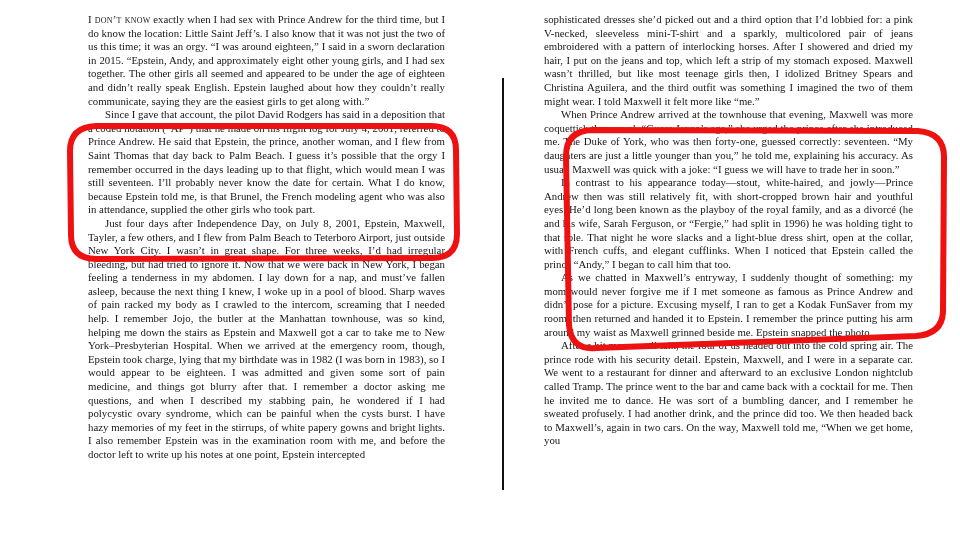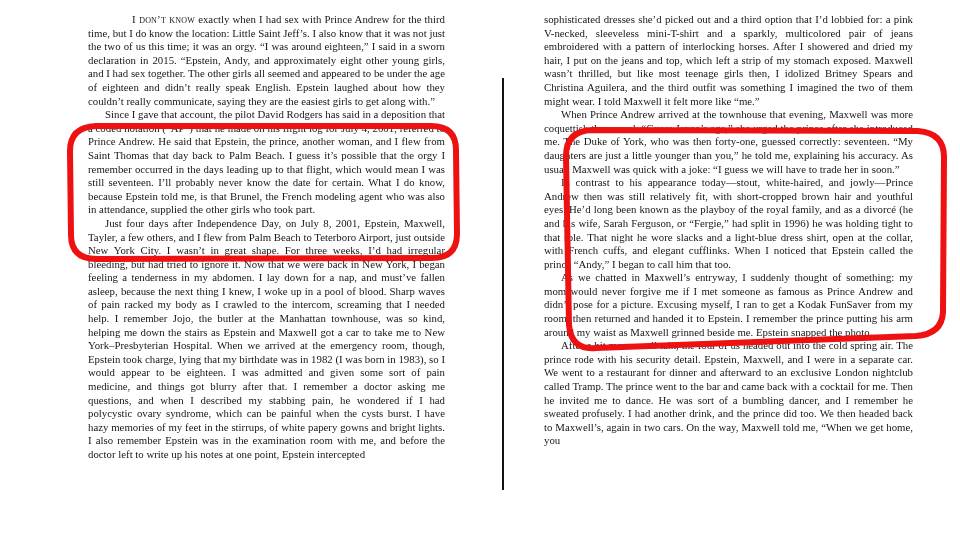--- a/index.html
+++ b/index.html
@@ -20,21 +20,21 @@
     position: absolute;
     top: 13px;
     font-size: 10.8px;
     line-height: 13.6px;
     text-align: justify;
   }
   .col-left  { left: 88px;  width: 357px; }
   .col-right { left: 544px; width: 369px; }
   .col p { margin: 0; padding: 0; }
   .col p.ind { text-indent: 17px; }
-  .sc { font-variant: small-caps; letter-spacing: 0.2px; margin-left: 44px; }
+  .sc { font-variant: small-caps; letter-spacing: 0.2px; }
   .divider {
     position: absolute;
     left: 502px;
     top: 78px;
     width: 2px;
     height: 412px;
     background: #111111;
   }
   .annotations {
     position: absolute;

